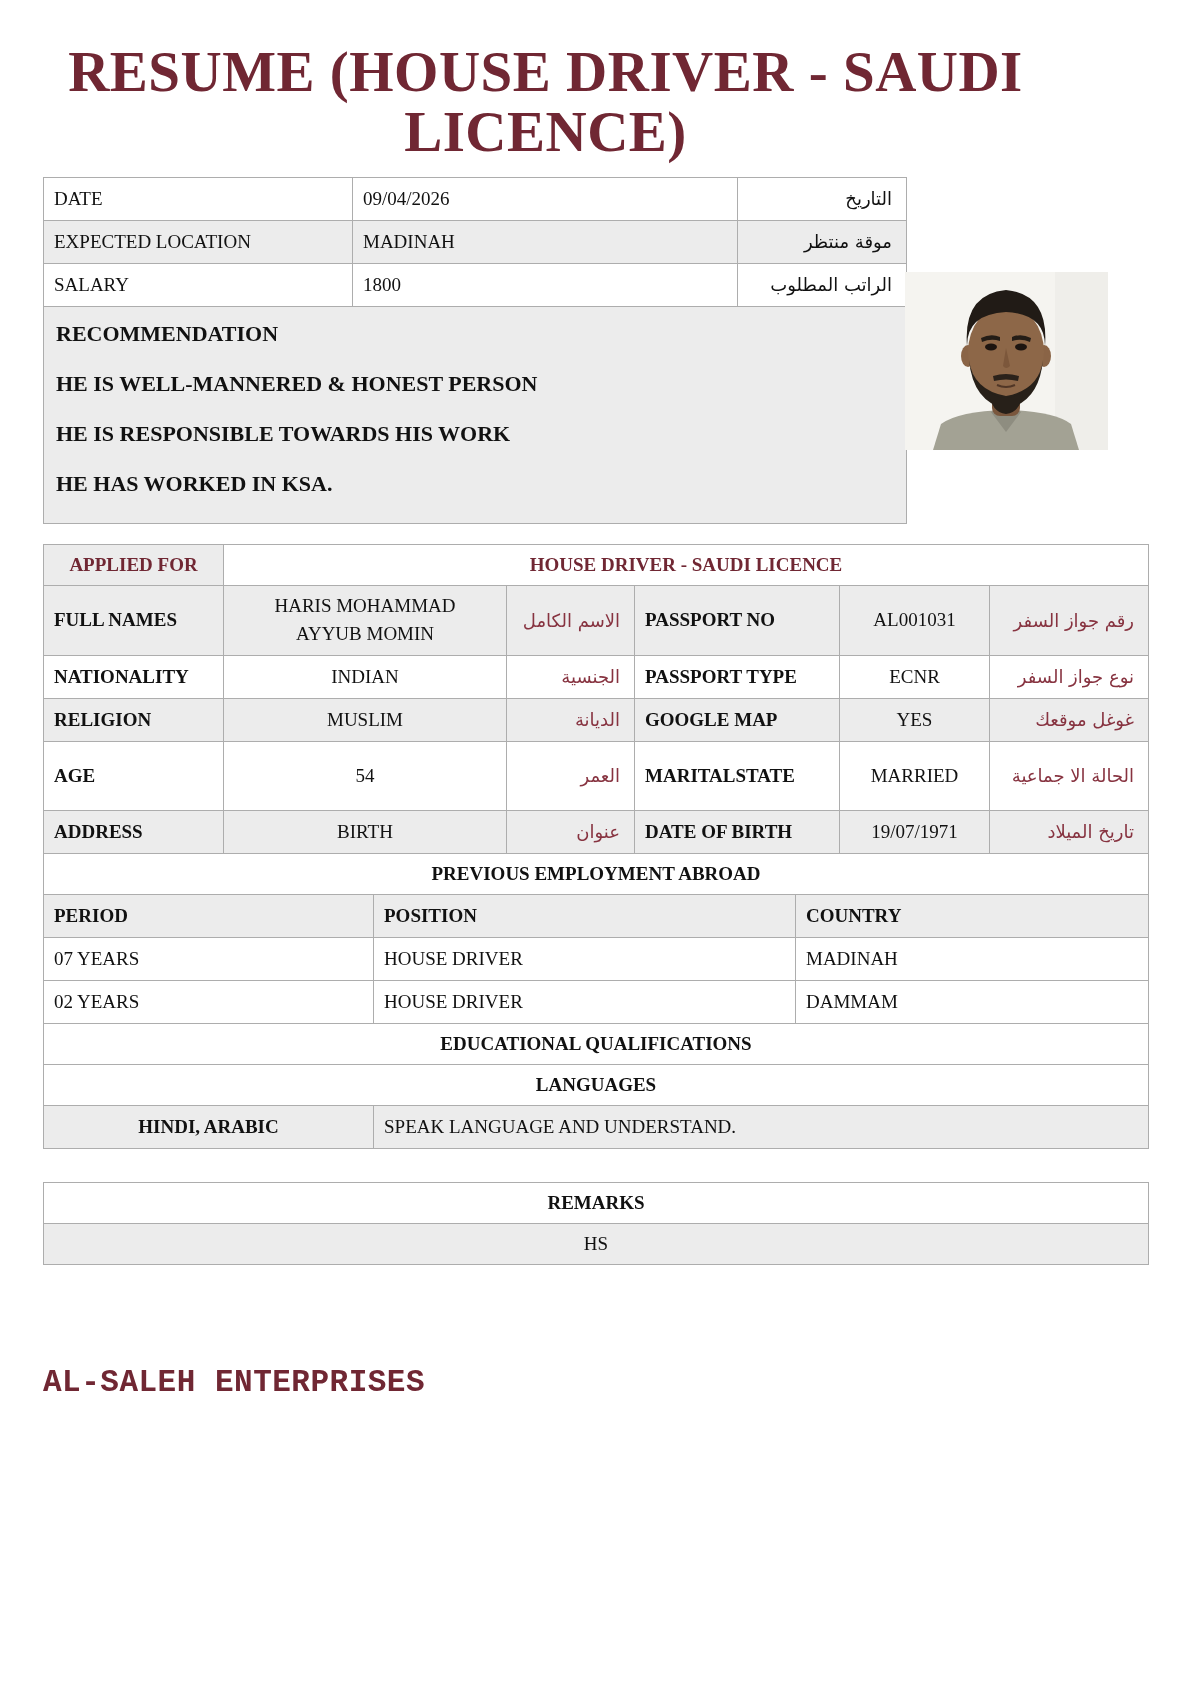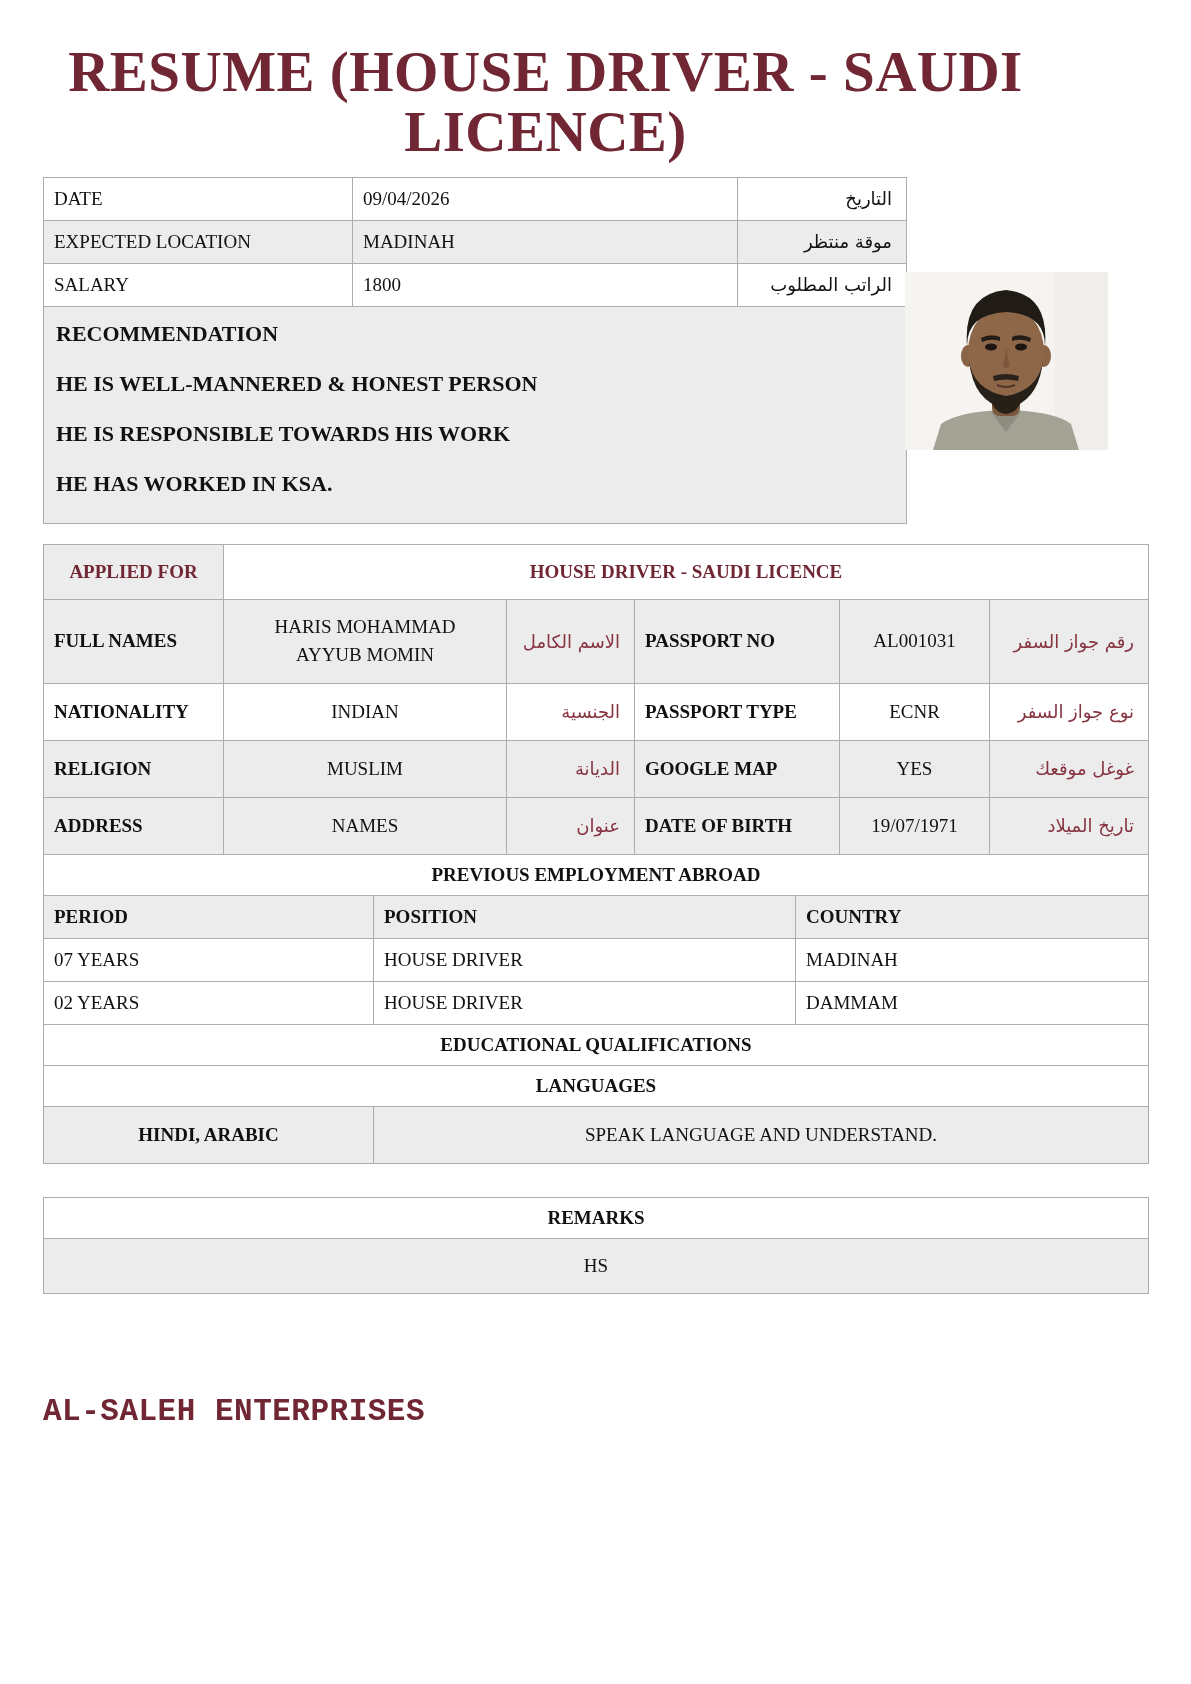--- a/index.html
+++ b/index.html
@@ -22,21 +22,21 @@
   }
   
   .t1wrap{position:relative;margin:15px 0 0 43px;width:863px;}
   table{border-collapse:collapse;table-layout:fixed;}
   td{border:1px solid var(--border);font-size:19px;padding:0 10px;vertical-align:middle;}
   .t1{width:863px;}
   .t1 td{height:42px;}
   .lbl{font-weight:normal;}
   .lblb{font-weight:bold;}
   .valb{font-weight:normal;}
-  .center{text-align:center;padding:7px 4px;}
+  .center{text-align:center;padding:0 4px;}
   .ar{direction:rtl;text-align:right;font-family:"DejaVu Sans", sans-serif;font-size:18px;padding:0 14px 0 6px;}
   .ar2{color:var(--maroon-light);}
   .gray{background:var(--shade);}
   .reco-cell{height:246px;vertical-align:top;padding:16px 12px 0 12px;}
   .reco-cell p{margin:0 0 28px 0;font-size:22px;font-weight:bold;line-height:22px;}
   .photo{
     position:absolute;left:862px;top:95px;width:203px;height:178px;
     overflow:hidden;background:#f4f3ef;
   }
   
@@ -45,21 +45,21 @@
   .stack{margin-top:-1px;}
   .first-main{margin-top:20px;}
   .accent{color:var(--maroon);font-weight:bold;}
   .sec-title{font-weight:bold;text-align:center;}
   .r-applied td{height:40px;}
   .r-names td{height:69px;}
   .r-age td{height:68px;}
   .name-span{display:inline-block;width:200px;line-height:1.5;}
   .emp td{height:42px;text-align:left;}
   .one-line td{height:40px;}
-  .lang-val{text-align:center;}
+  .lang-val{text-align:left;}
   
   .t3{margin-top:33px;}
   .t3 td{height:40px;}
   
   .footer{
     width:1005px;margin:100px 0 0 43px;
     font-family:Liberation Mono, monospace;font-weight:bold;
     font-size:31px;color:var(--maroon);letter-spacing:0.5px;
   }
 </style>
@@ -168,23 +168,31 @@
     <td class="ar ar2">نوع جواز السفر</td>
   </tr>
   <tr>
     <td class="lblb gray">RELIGION</td>
     <td class="center gray">MUSLIM</td>
     <td class="ar ar2 gray">الديانة</td>
     <td class="lblb gray">GOOGLE MAP</td>
     <td class="center gray">YES</td>
     <td class="ar ar2 gray">غوغل موقعك</td>
   </tr>
+  <tr class="r-age">
+    <td class="lblb">AGE</td>
+    <td class="center">54</td>
+    <td class="ar ar2">العمر</td>
+    <td class="lblb">MARITALSTATE</td>
+    <td class="center">MARRIED</td>
+    <td class="ar ar2">الحالة الا جماعية</td>
+  </tr>
   <tr>
     <td class="lblb gray">ADDRESS</td>
-    <td class="center gray">NAMES</td>
+    <td class="center gray">BIRTH</td>
     <td class="ar ar2 gray">عنوان</td>
     <td class="lblb gray">DATE OF BIRTH</td>
     <td class="center gray">19/07/1971</td>
     <td class="ar ar2 gray">تاريخ الميلاد</td>
   </tr>
 </tbody>
   </table>
 
 <table class="tmain stack one-line">
   <colgroup>

